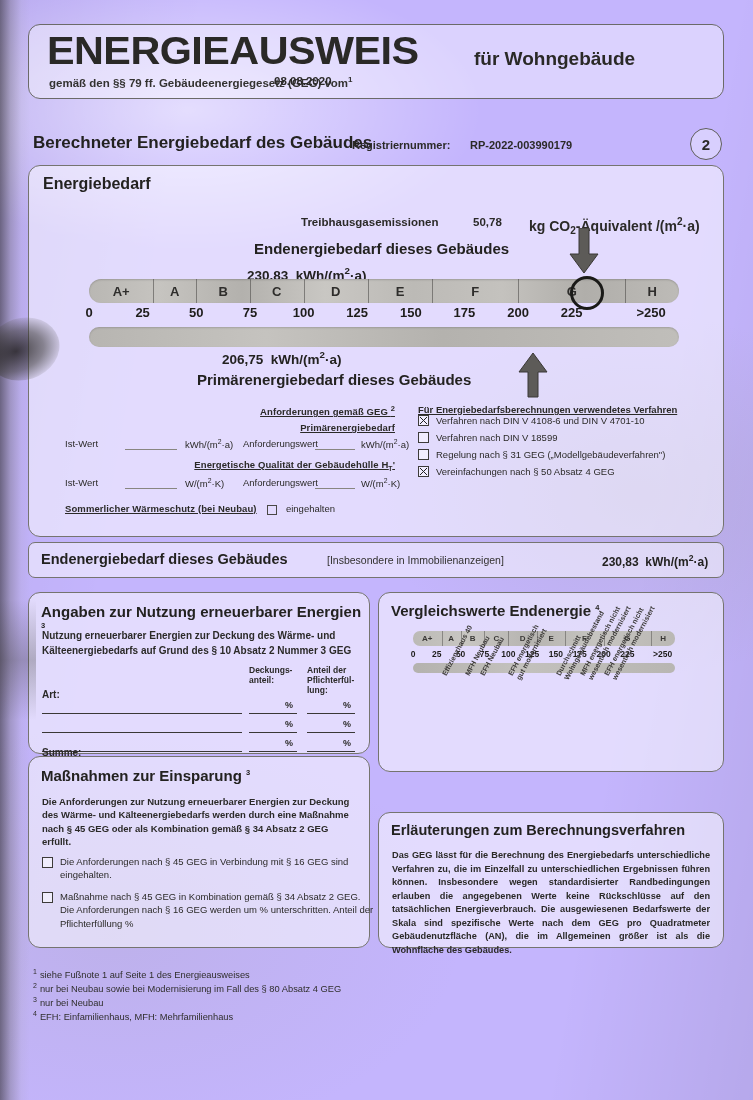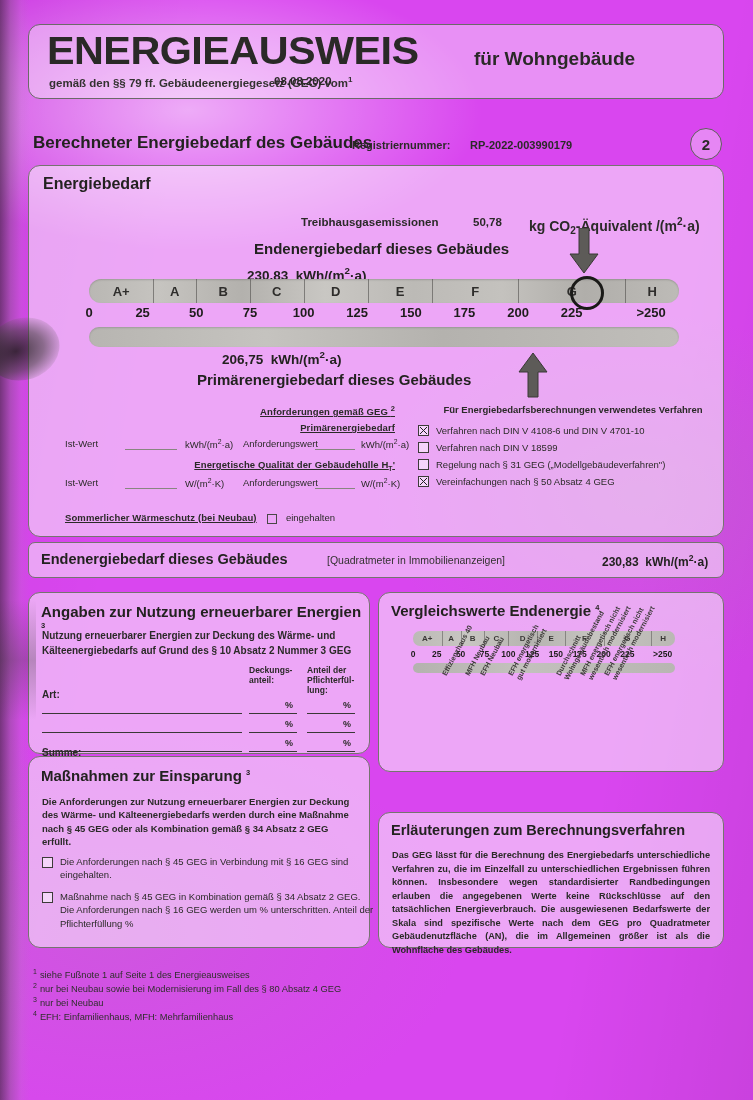--- a/index.html
+++ b/index.html
@@ -1,21 +1,21 @@
 <!DOCTYPE html>
 <html lang="de"><head>
 <meta charset="utf-8">
 <title>Energieausweis für Wohngebäude</title>
 <style>
   html,body{margin:0;padding:0;background:#807f7d;}
   body{font-family:"Liberation Sans", sans-serif;}
 
   #page{
     position:relative;width:753px;height:1100px;overflow:hidden;
-    background:#d946ef;
+    background:#c4b5fd;
     color:#1c1c1c;
   }
   
   #page::before{
     content:"";position:absolute;inset:0;pointer-events:none;z-index:0;
     background:
       radial-gradient(ellipse 420px 200px at 25% 10%, rgba(255,255,255,.55), rgba(255,255,255,0) 70%),
       radial-gradient(ellipse 380px 260px at 85% 45%, rgba(150,148,145,.22), rgba(0,0,0,0) 70%),
       radial-gradient(ellipse 500px 300px at 15% 85%, rgba(160,158,154,.18), rgba(0,0,0,0) 70%),
       linear-gradient(100deg, rgba(0,0,0,.05) 0%, rgba(0,0,0,0) 22%, rgba(0,0,0,0) 78%, rgba(0,0,0,.07) 100%);
@@ -123,26 +123,26 @@
   .req{position:absolute;left:36px;top:238px;width:330px;font-size:9.5px;color:#2b2a28;}
   .req .u{text-decoration:underline;font-weight:700;display:block;margin-bottom:5px;letter-spacing:.1px;text-align:right;}
   .req .u.small{font-weight:700;}
   .req-row{position:relative;height:17px;margin-bottom:4px;}
   .req-row .k{position:absolute;left:0;top:0;}
   .req-row .uline{position:absolute;left:60px;top:11px;width:52px;border-bottom:1px solid #888680;}
   .req-row .u1{position:absolute;left:120px;top:0;}
   .req-row .k2{position:absolute;left:178px;top:0;}
   .req-row .uline2{position:absolute;left:250px;top:11px;width:40px;border-bottom:1px solid #888680;}
   .req-row .u2{position:absolute;left:296px;top:0;}
-  .req .sommer{margin-top:18px;}
+  .req .sommer{margin-top:9px;}
   .req .sommer .cb{display:inline-block;width:8px;height:8px;border:1px solid #4a4846;margin:0 6px 0 8px;vertical-align:middle;}
 
   
   .verf{position:absolute;left:389px;top:238px;width:310px;font-size:9.5px;color:#2b2a28;}
-  .verf .u{font-weight:700;display:block;margin-bottom:10px;text-align:center;}
+  .verf .u{text-decoration:underline;font-weight:700;display:block;margin-bottom:0;}
   .verf .item{position:relative;padding-left:18px;margin-bottom:5px;line-height:1.25;}
   .cbox{
     position:absolute;left:0;top:0;width:9px;height:9px;border:1px solid #3d3b39;
     background:rgba(255,255,255,.5);
   }
   .cbox.checked::after{
     content:"";position:absolute;left:1px;top:1px;width:7px;height:7px;
     background:
       linear-gradient(45deg, transparent 45%, #222 45%, #222 55%, transparent 55%),
       linear-gradient(-45deg, transparent 45%, #222 45%, #222 55%, transparent 55%);
@@ -324,21 +324,21 @@
             <div class="item"><span class="cbox checked"></span><span>Verfahren nach DIN V 4108-6 und DIN V 4701-10</span></div>
             <div class="item"><span class="cbox"></span><span>Verfahren nach DIN V 18599</span></div>
             <div class="item"><span class="cbox"></span><span>Regelung nach § 31 GEG („Modellgebäudeverfahren")</span></div>
             <div class="item"><span class="cbox checked"></span><span>Vereinfachungen nach § 50 Absatz 4 GEG</span></div>
           </div>
     </div>
   </div>
 
   <div id="strip">
     <span class="strip-title">Endenergiebedarf dieses Gebäudes</span>
-    <span class="strip-note">[Quadratmeter in Immobilienanzeigen]</span>
+    <span class="strip-note">[Insbesondere in Immobilienanzeigen]</span>
     <span class="strip-val"><span>230,83</span>&nbsp;&nbsp;kWh/(m<span class="sup2">2</span>·a)</span>
   </div>
 
   <div class="panel" id="panel-ern">
     <div class="panel-title"><span>Angaben zur Nutzung erneuerbarer Energien</span> <sup class="ft">3</sup></div>
     <div class="ern-intro">Nutzung erneuerbarer Energien zur Deckung des Wärme- und Kälteenergiebedarfs auf Grund des § 10 Absatz 2 Nummer 3 GEG</div>
     <div class="ern-tbl">
       <div class="ern-hdr">
         <span class="c1">Deckungs-<br>anteil:</span>
         <span class="c2">Anteil der<br>Pflichterfül-<br>lung:</span>

